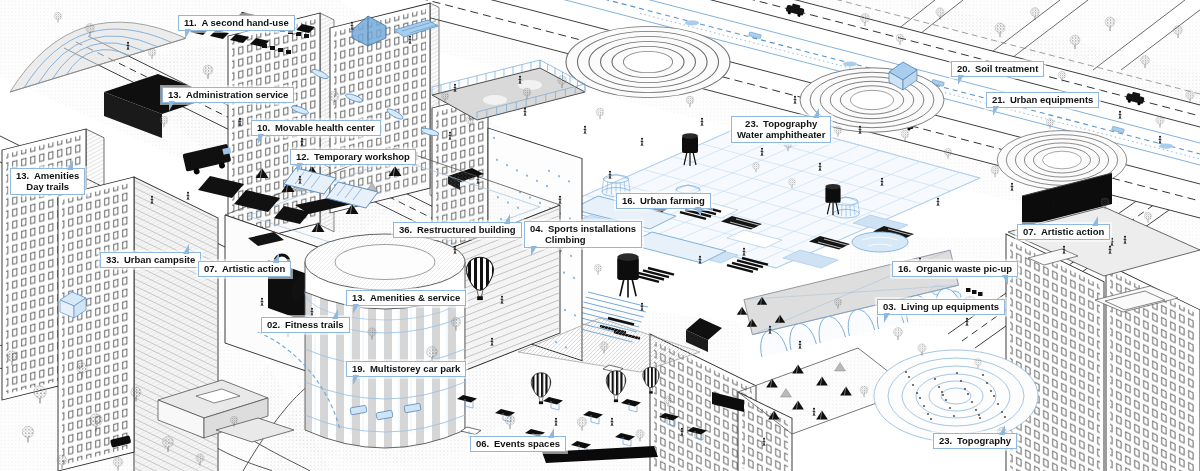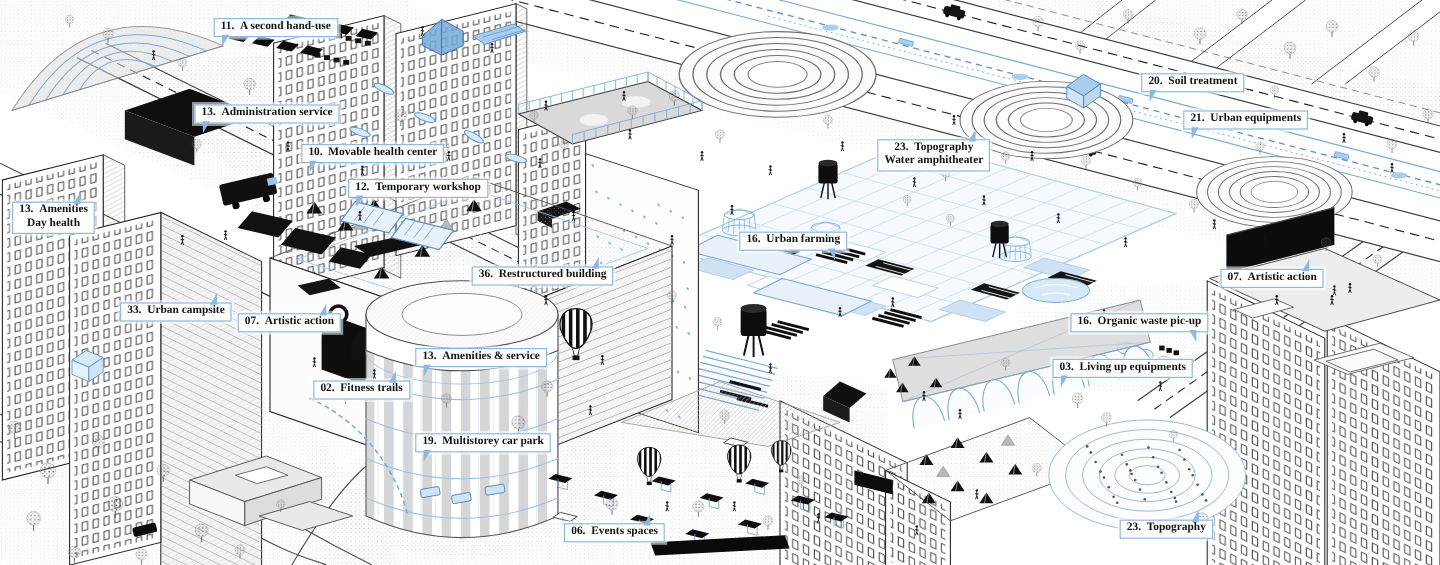--- a/index.html
+++ b/index.html
@@ -1,17 +1,17 @@
 <!DOCTYPE html>
 <html><head>
 <meta charset="utf-8">
 <style>
   html,body{margin:0;padding:0;background:#fff;}
   #stage{position:relative;width:1200px;height:471px;background:#ffffff;overflow:hidden;
-         font-family:Liberation Serif, serif;}
+         font-family:Liberation Sans, sans-serif;}
   #scene{position:absolute;left:0;top:0;}
   #label-layer{position:absolute;left:0;top:0;width:100%;height:100%;z-index:5;pointer-events:none;}
   .lbl{position:absolute;background:#fff;border:1px solid #8fb8de;color:#111;
        font-size:9.5px;font-weight:bold;line-height:1.18;padding:1px 5px 2px 5px;
        white-space:nowrap;box-shadow:0 0 0 2px rgba(255,255,255,.55);}
   .lbl.center{text-align:center;}
   .lbl .l2{display:block;}
   .lbl:not(.center) .l2{padding-left:15px;}
   .ptr{position:absolute;width:0;height:0;}
   .ptr.bl{left:6px;bottom:-9px;border-top:10px solid #8fb8de;border-right:6px solid transparent;}
@@ -761,25 +761,26 @@
           <use href="#person" transform="translate(1110,250)"></use>
           <use href="#person" transform="translate(1125,240)"></use>
         </g>
       </g>
     </svg>
   <div id="label-layer">
       <div class="lbl" style="left: 178px; top: 15px;"><span>11. A second hand-use</span><div class="ptr bl"></div></div>
       <div class="lbl" style="left: 162px; top: 87px;"><span>13. Administration service</span><div class="ptr bl"></div></div>
       <div class="lbl" style="left: 214px; top: 120px; margin-left: 37px;"><span>10. Movable health center</span><div class="ptr bl"></div></div>
       <div class="lbl" style="left: 290px; top: 149px;"><span>12. Temporary workshop</span><div class="ptr bl"></div></div>
-      <div class="lbl center" style="left: 10px; top: 168px;"><span>13. Amenities</span><span class="l2">Day health</span><div class="ptr tr"></div></div>
+      <div class="lbl center" style="left: 10px; top: 168px;"><span>13. Amenities</span><span class="l2">Day trails</span><div class="ptr tr"></div></div>
       <div class="lbl" style="left: 100px; top: 252px;"><span>33. Urban campsite</span><div class="ptr tr"></div></div>
       <div class="lbl" style="left: 198px; top: 261px;"><span>07. Artistic action</span><div class="ptr tr"></div></div>
       <div class="lbl" style="left: 261px; top: 317px;"><span>02. Fitness trails</span><div class="ptr tr"></div></div>
       <div class="lbl" style="left: 393px; top: 222px;"><span>36. Restructured building</span><div class="ptr tr"></div></div>
+      <div class="lbl" style="left: 524px; top: 221px;"><span>04. Sports installations</span><span class="l2">Climbing</span><div class="ptr bl"></div></div>
       <div class="lbl" style="left: 616px; top: 193px;"><span>16. Urban farming</span><div class="ptr br"></div></div>
       <div class="lbl" style="left: 346px; top: 290px;"><span>13. Amenities &amp; service</span><div class="ptr bl"></div></div>
       <div class="lbl" style="left: 346px; top: 361px;"><span>19. Multistorey car park</span><div class="ptr bl"></div></div>
       <div class="lbl" style="left: 470px; top: 436px;"><span>06. Events spaces</span><div class="ptr tr"></div></div>
       <div class="lbl center" style="left: 731px; top: 116px;"><span>23. Topography</span><span class="l2">Water amphitheater</span><div class="ptr tr"></div></div>
       <div class="lbl" style="left: 951px; top: 61px; text-align: right;"><span>20. Soil treatment</span><div class="ptr bl"></div></div>
       <div class="lbl" style="left: 986px; top: 92px;"><span>21. Urban equipments</span><div class="ptr bl"></div></div>
       <div class="lbl" style="left: 1017px; top: 224px;"><span>07. Artistic action</span><div class="ptr tr"></div></div>
       <div class="lbl" style="left: 892px; top: 261px;"><span>16. Organic waste pic-up</span><div class="ptr br"></div></div>
       <div class="lbl" style="left: 877px; top: 274px; margin-top: 25px;"><span>03. Living up equipments</span><div class="ptr bl"></div></div>

